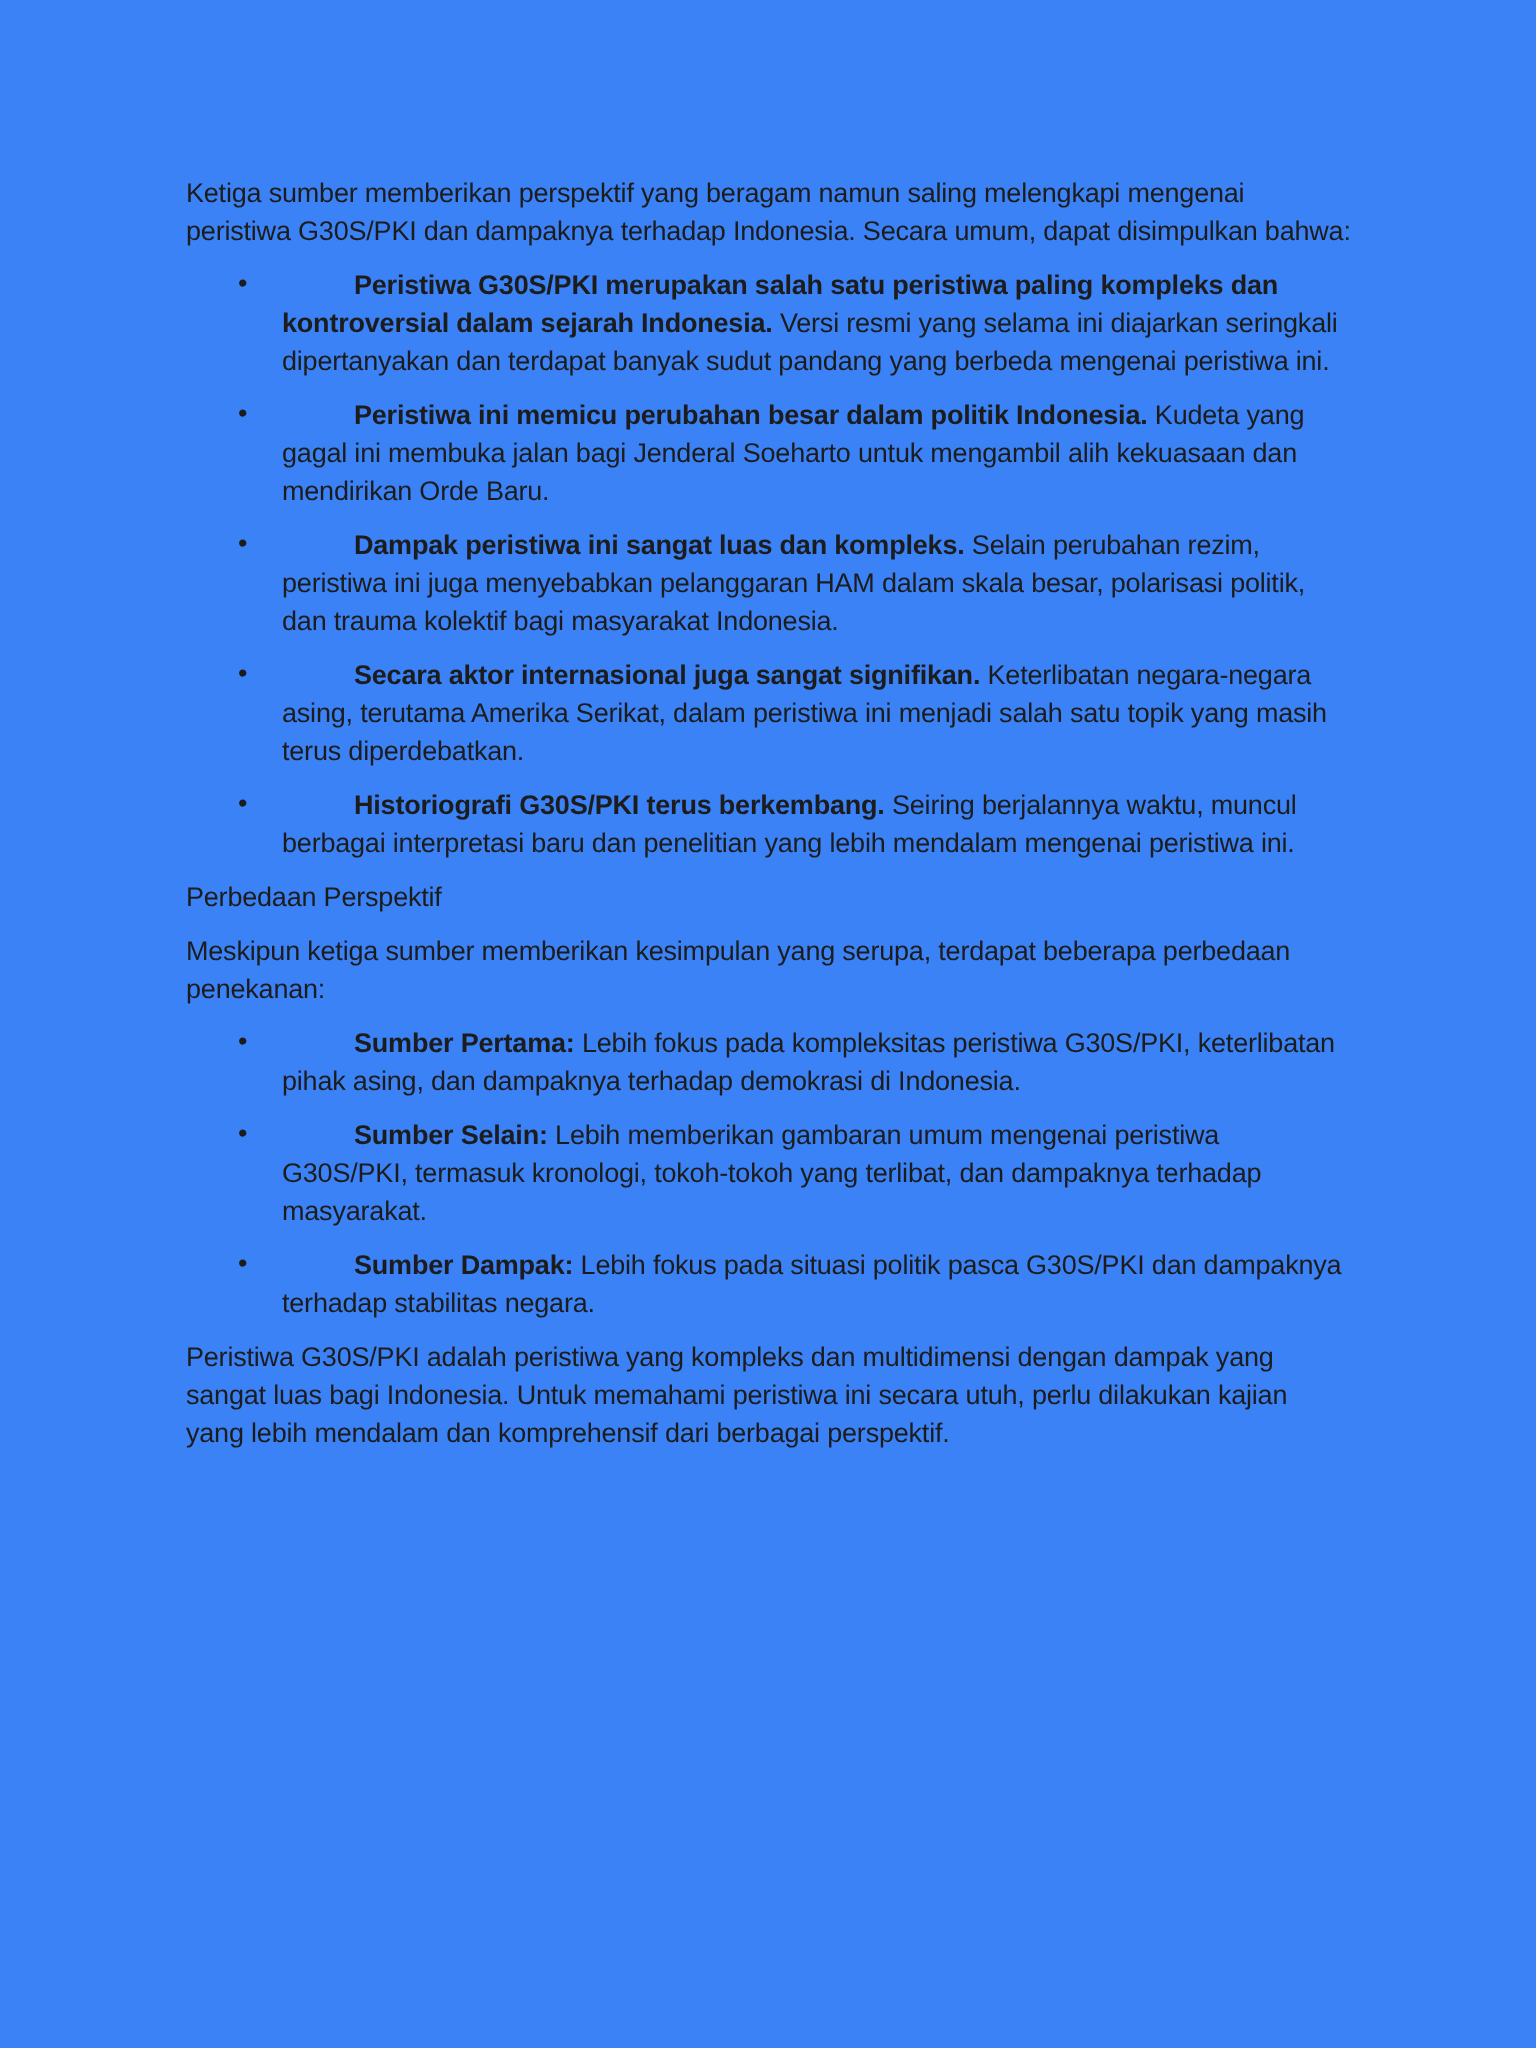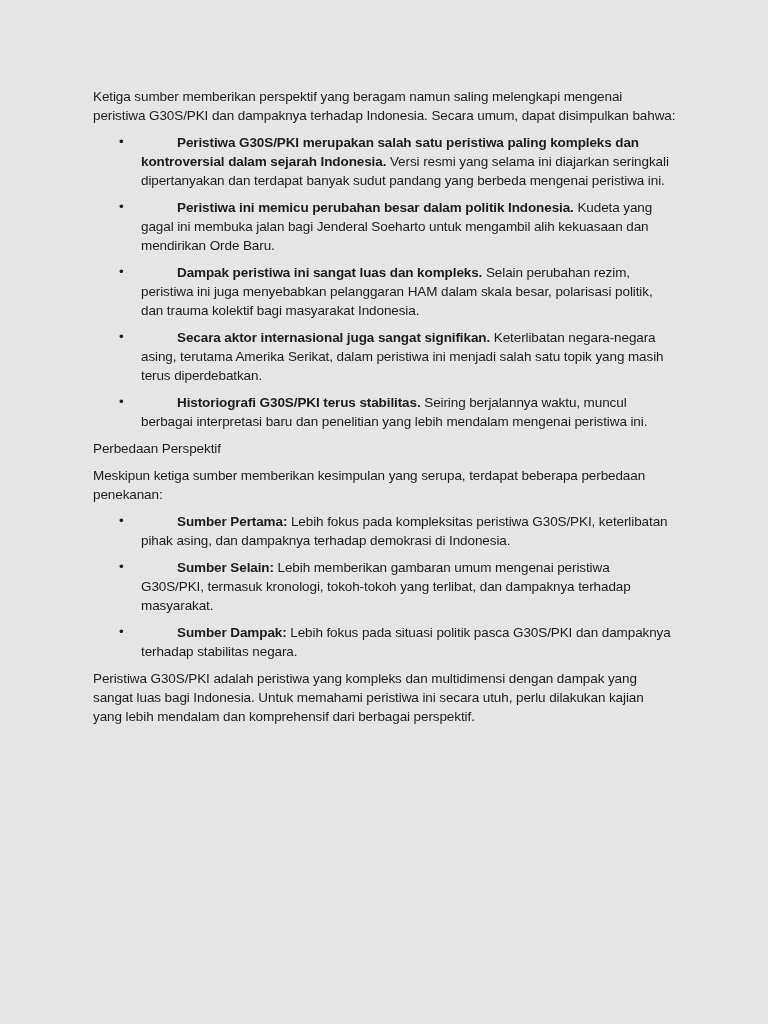--- a/index.html
+++ b/index.html
@@ -2,21 +2,21 @@
 <html><head>
 <meta charset="utf-8">
 <style>
   * { margin: 0; padding: 0; box-sizing: border-box; }
   html, body {
     width: 768px; height: 1024px;
     background: #ffffff;
   }
   .page {
     width: 768px; height: 1024px;
-    background: #e5e5e5;
+    background: #3b82f6;
     padding: 87px 92px 0 93px;
     font-family: "Liberation Sans", sans-serif;
     font-size: 13.5px;
     line-height: 19px;
     letter-spacing: -0.1px;
     color: #1c1c1c;
   }
   .para { margin: 0 0 8px 0; }
   .heading { font-weight: normal; margin: 0 0 8px 0; }
   ul.bullets { list-style: none; margin: 0; padding: 0; }
@@ -52,21 +52,21 @@
     <li>
       <span class="marker">•</span>
       <span class="b">Dampak peristiwa ini sangat luas dan kompleks.</span><span> Selain perubahan rezim, peristiwa ini juga menyebabkan pelanggaran HAM dalam skala besar, polarisasi politik, dan trauma kolektif bagi masyarakat Indonesia.</span>
     </li>
     <li>
       <span class="marker">•</span>
       <span class="b">Secara aktor internasional juga sangat signifikan.</span><span> Keterlibatan negara-negara asing, terutama Amerika Serikat, dalam peristiwa ini menjadi salah satu topik yang masih terus diperdebatkan.</span>
     </li>
     <li>
       <span class="marker">•</span>
-      <span class="b">Historiografi G30S/PKI terus stabilitas.</span><span> Seiring berjalannya waktu, muncul berbagai interpretasi baru dan penelitian yang lebih mendalam mengenai peristiwa ini.</span>
+      <span class="b">Historiografi G30S/PKI terus berkembang.</span><span> Seiring berjalannya waktu, muncul berbagai interpretasi baru dan penelitian yang lebih mendalam mengenai peristiwa ini.</span>
     </li>
   </ul>
 
   <p class="heading">Perbedaan Perspektif</p>
 
   <p class="para">Meskipun ketiga sumber memberikan kesimpulan yang serupa, terdapat beberapa perbedaan penekanan:</p>
 
   <ul class="bullets">
     <li>
       <span class="marker">•</span>

